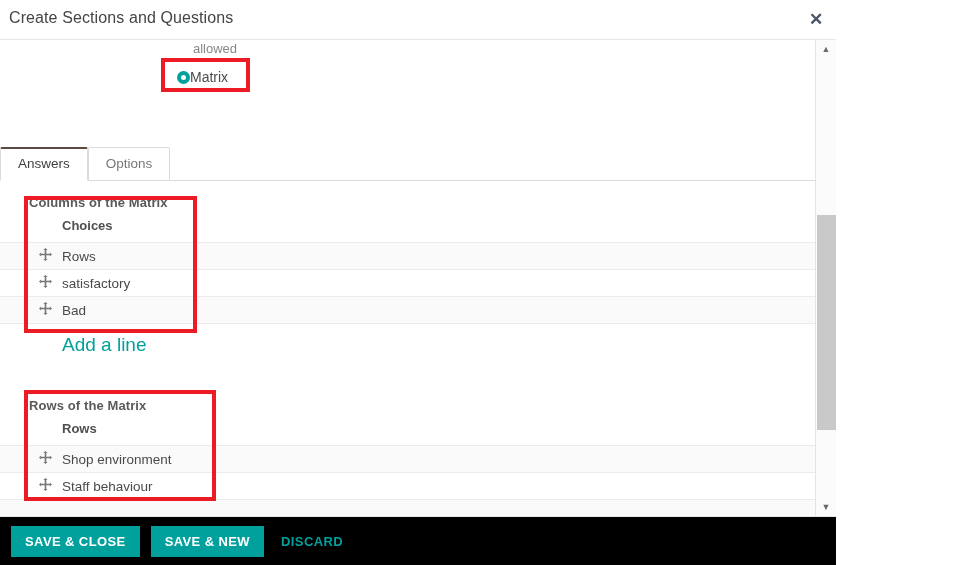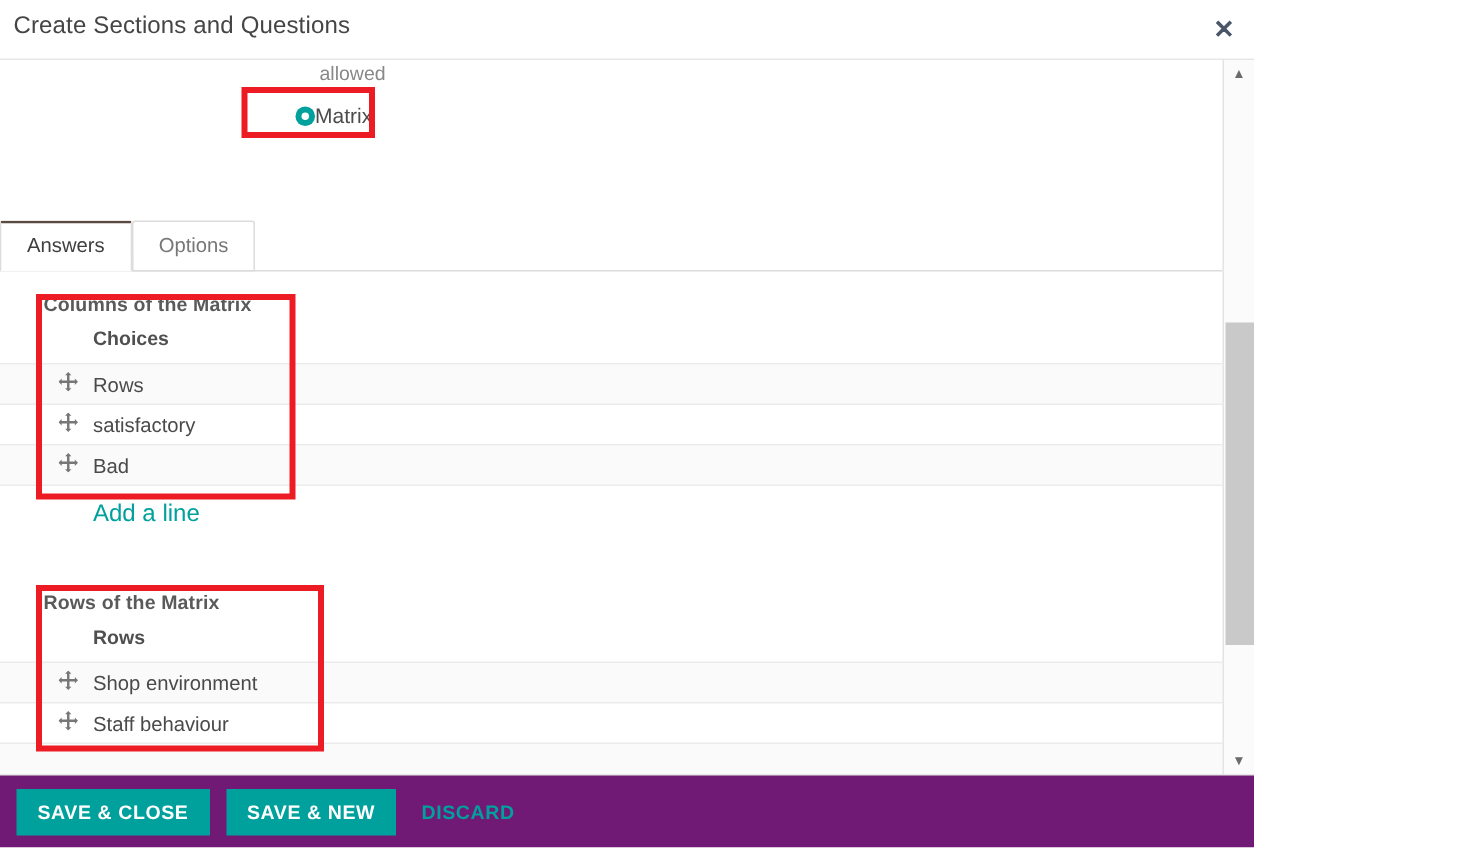--- a/index.html
+++ b/index.html
@@ -72,21 +72,20 @@
     right: 21px;
     bottom: 0;
     overflow: hidden;
     background: #ffffff;
   }
 
   
   .clipped-top {
     position: relative;
     height: 108px;
-    margin-left: 20px;
   }
   .allowed-text {
     position: absolute;
     left: 193px;
     top: 0px;
     font-size: 13px;
     color: #888888;
     line-height: 18px;
   }
   .matrix-option {
@@ -218,21 +217,21 @@
     display: inline-block;
     vertical-align: middle;
     color: #cfd8dc;
     cursor: pointer;
   }
   .row-text { padding-left: 1px; }
 
   .add-line {
     display: inline-block;
     color: #00A09D;
-    font-size: 16px;
+    font-size: 19px;
     padding: 10px 0 0 62px;
     text-decoration: none;
     cursor: pointer;
   }
 
   .gap-block { height: 28px; }
 
   
   .scrollbar {
     position: absolute;
@@ -269,21 +268,21 @@
 
   
   .dialog-footer {
     flex: 0 0 49px;
     height: 49px;
     border-top: 1px solid #e7e7e7;
     display: flex;
     align-items: center;
     padding-left: 11px;
     gap: 11px;
-    background: #701a75;
+    background: #000000;
   }
   .btn-primary {
     background: #00A09D;
     color: #ffffff;
     border: none;
     font-size: 13px;
     font-weight: bold;
     letter-spacing: 0.4px;
     padding: 8px 14px;
     cursor: pointer;

